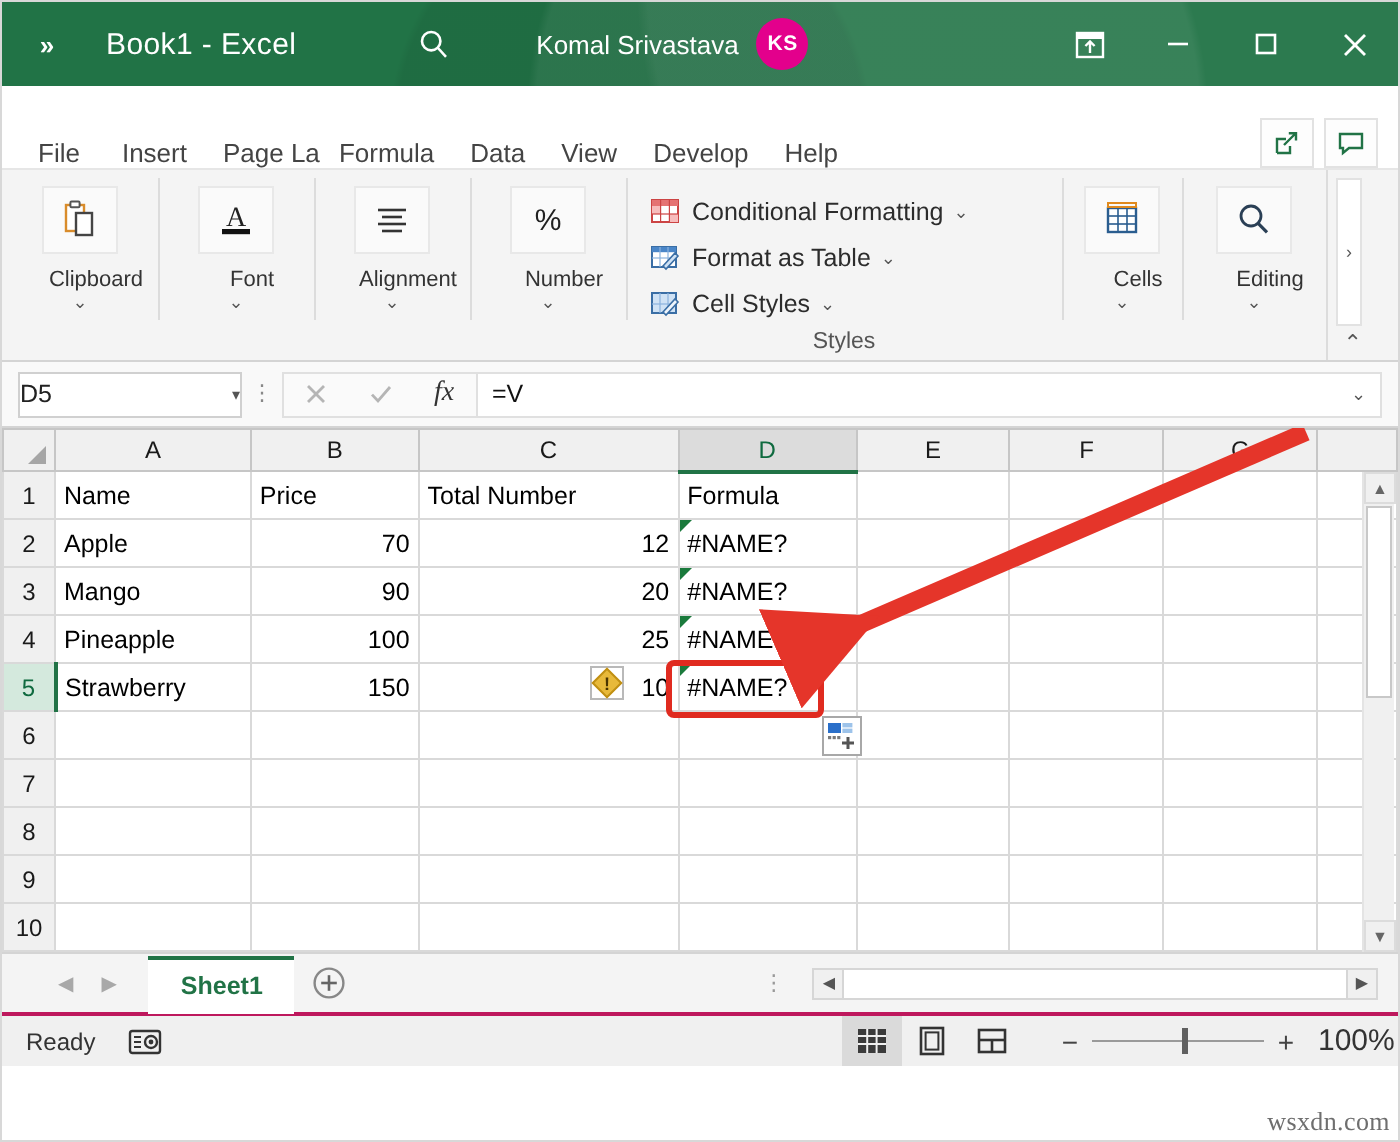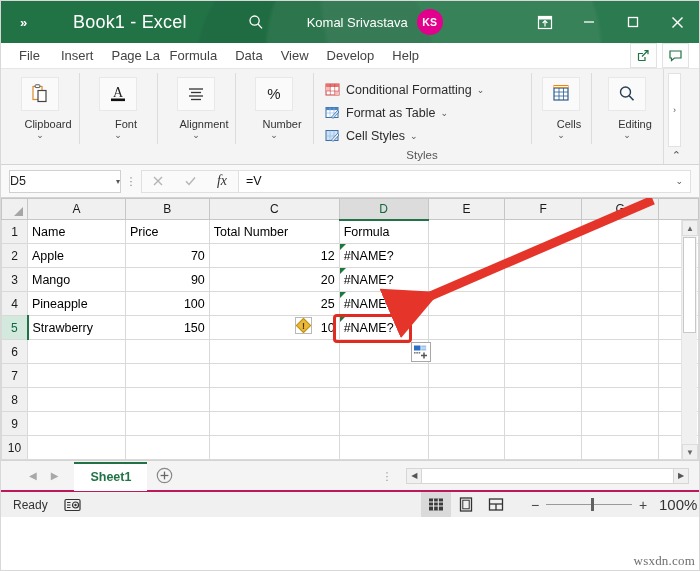--- a/index.html
+++ b/index.html
@@ -30,22 +30,22 @@
     color: #ffffff;
     user-select: none;
   }
   .qat-more {
     width: 44px; text-align: center;
     font-size: 13px; font-weight: bold;
     letter-spacing: -1px;
     cursor: default;
   }
   .title-text {
-    font-size: 18px;
-    margin-left: 28px;
+    font-size: 15px;
+    margin-left: 8px;
     letter-spacing: 0.2px;
     white-space: nowrap;
   }
   .tb-search {
     margin-left: 56px;
     width: 26px; height: 26px;
     display: flex; align-items: center; justify-content: center;
   }
   .tb-user {
     margin-left: 38px;
@@ -65,24 +65,24 @@
   }
   .tb-btn {
     width: 44px; height: 42px;
     display: flex; align-items: center; justify-content: center;
   }
   .tb-btn.ribbon-opts { margin-left: 18px; }
   .tb-right { margin-left: auto; display: flex; align-items: center; }
 
   
   .tabrow {
-    height: 26px;
+    height: 42px;
     background: #ffffff;
     display: flex;
-    align-items: center;
+    align-items: flex-end;
     border-bottom: 1px solid #e6e6e6;
     padding-left: 8px;
     user-select: none;
   }
   .tab {
     position: relative;
     display: flex; align-items: center;
     padding: 0 9px;
     font-size: 13px;
     color: #444444;

